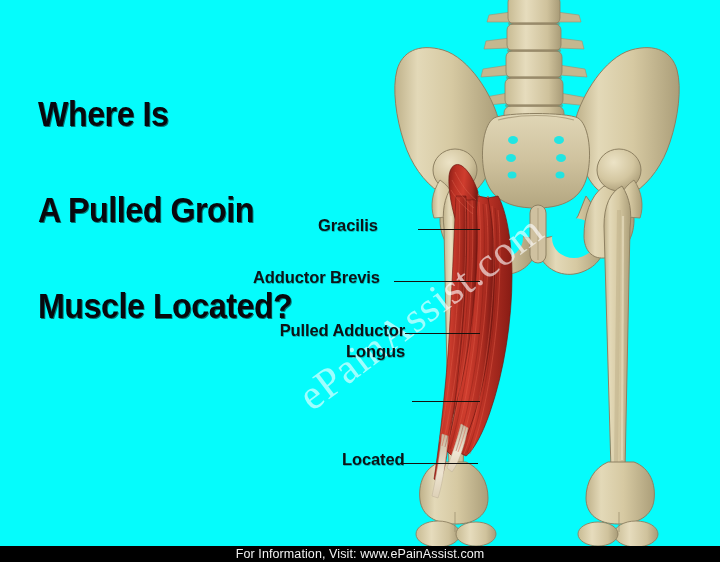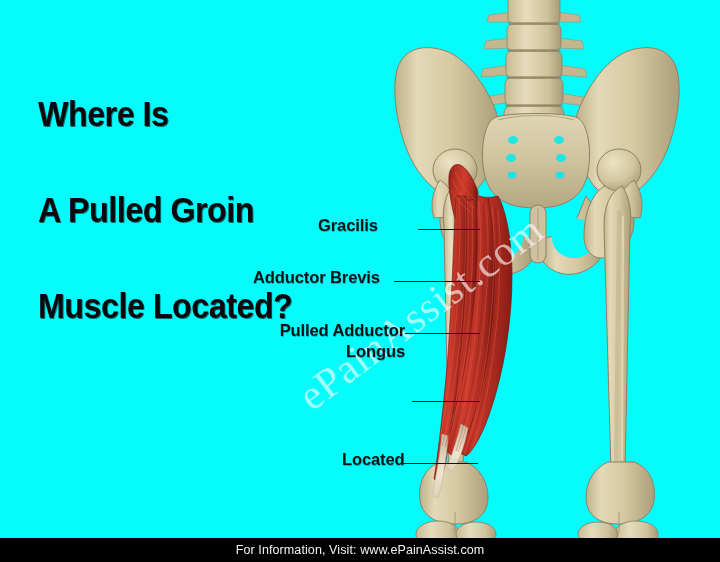--- a/index.html
+++ b/index.html
@@ -51,21 +51,21 @@
     color:rgba(255,255,255,.62);
     transform:rotate(-37deg);
     transform-origin:left bottom;
     white-space:nowrap;
     pointer-events:none;
     letter-spacing:1px;
   }
 
   
   #footer{
-    position:absolute;left:0;bottom:0;width:720px;height:24px;
+    position:absolute;left:0;bottom:0;width:720px;height:16px;
     background:#000;
     display:flex;align-items:center;justify-content:center;
   }
   #footer span{
     color:#f2f2f2;font-size:12.5px;letter-spacing:.1px;
   }
 
   svg{display:block;}
 </style>
 </head>

